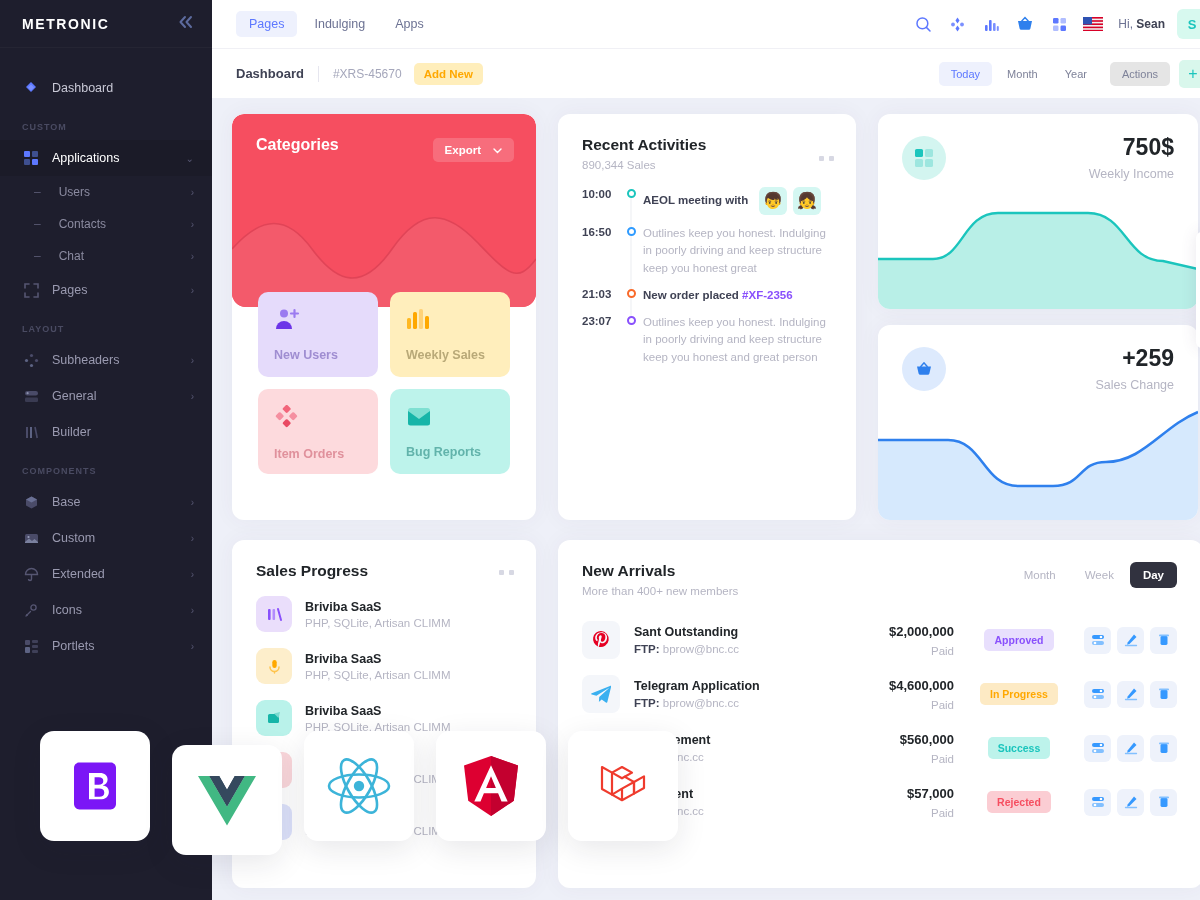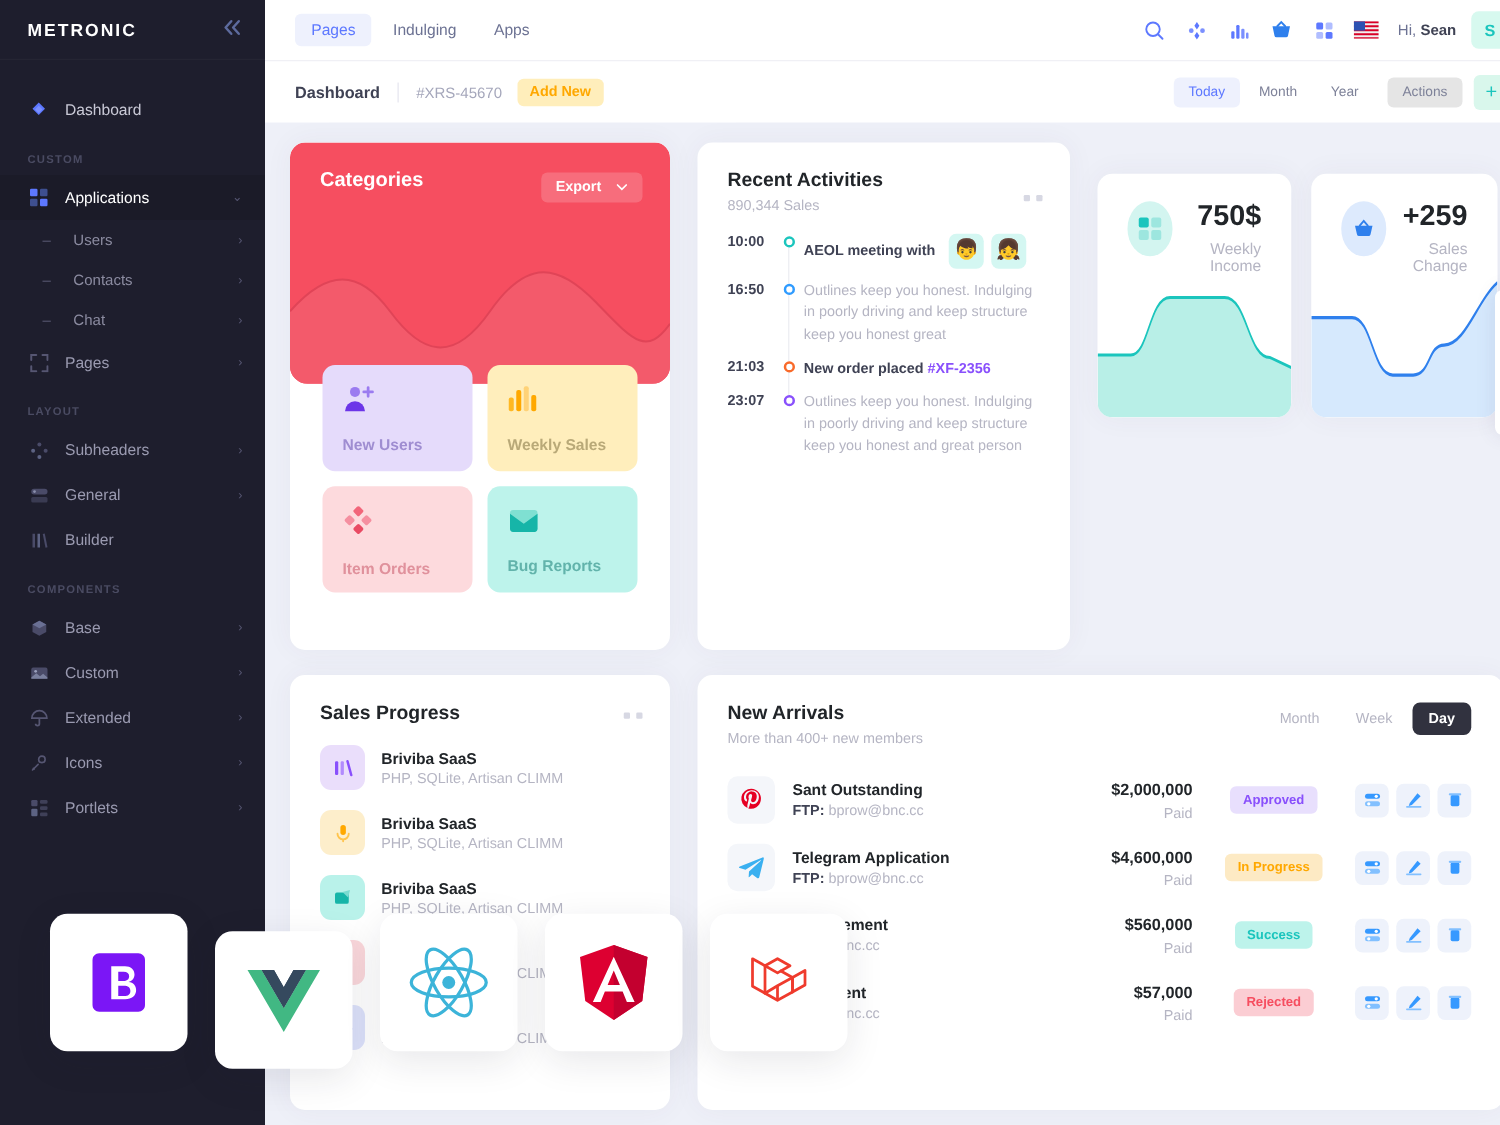--- a/index.html
+++ b/index.html
@@ -151,21 +151,21 @@
   .tl-text { flex: 1; font-size: 11.5px; line-height: 1.5; color: #b5b5c3; }
   .tl-text.bold { color: #3f4254; font-weight: 700; }
   .tl-hl { color: #8950fc; font-weight: 700; }
   .tl-avatars { display: inline-flex; gap: 6px; vertical-align: middle; margin-left: 8px; }
   .tl-av {
     width: 28px; height: 28px; border-radius: 6px; background: #d4f7f2;
     display: flex; align-items: center; justify-content: center; font-size: 16px;
   }
 
   
-  .stats-col { width: 320px; display: flex; flex-direction: row; gap: 16px; margin-top: 25px; }
+  .stats-col { width: 320px; display: flex; flex-direction: column; gap: 16px; }
   .stat-card { height: 195px; border-radius: 12px; position: relative; overflow: hidden; background: #fff; }
   .stat-top { display: flex; align-items: flex-start; justify-content: space-between; padding: 22px 24px 0 24px; }
   .stat-ico { width: 44px; height: 44px; border-radius: 50%; display: flex; align-items: center; justify-content: center; }
   .stat-val { font-size: 23px; font-weight: 700; color: #212529; text-align: right; line-height: 1; }
   .stat-lbl { font-size: 12.5px; color: #b5b5c3; text-align: right; margin-top: 8px; }
   .stat-chart { position: absolute; left: 0; bottom: 0; width: 100%; height: 110px; }
 
   
   .float-bar {
     position: absolute; right: 0; top: 232px; width: 27px;

